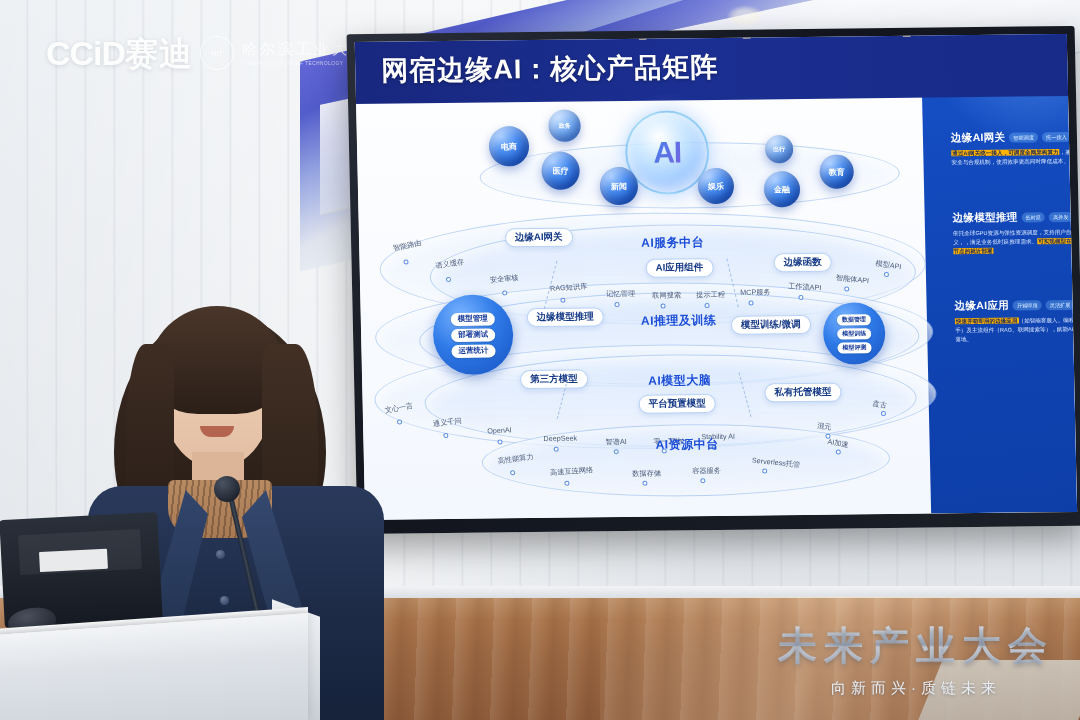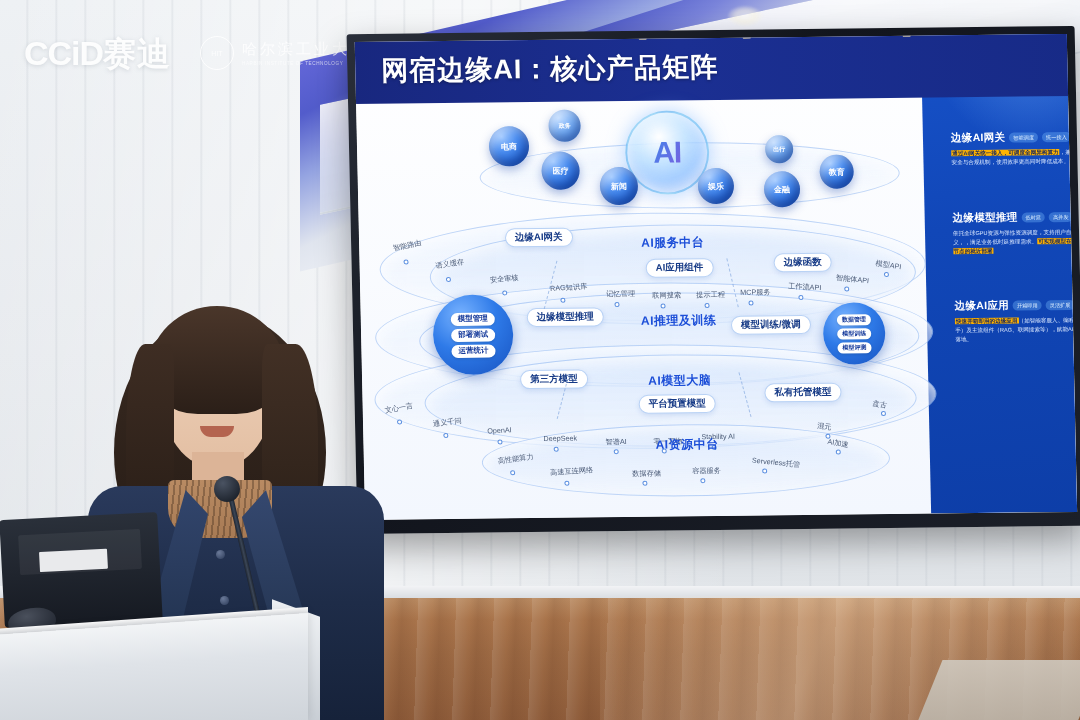--- a/index.html
+++ b/index.html
@@ -204,21 +204,21 @@
   .rail-title { font-size:10.5px; font-weight:bold; letter-spacing:.3px; white-space:nowrap; }
   .tag {
     font-size:5.2px; background:rgba(120,190,255,.35); border-radius:7px;
     padding:1.5px 4px; white-space:nowrap; color:#dff0ff;
   }
   .rail-body { font-size:5.6px; line-height:1.65; color:#dce9ff; }
   .hl { background:#ffb300; color:#1b2a5e; font-weight:bold; padding:0 1px; }
 
   
   .logo-ccid {
-    position:absolute; left:24px; top:32px;
+    position:absolute; left:46px; top:32px;
     font-size:34px; font-weight:bold; color:rgba(255,255,255,.92);
     letter-spacing:-1px; text-shadow:0 1px 4px rgba(120,130,145,.25);
     white-space:nowrap;
   }
   .logo-ccid .cn { font-size:33px; letter-spacing:1px; }
   .logo-hit {
     position:absolute; left:200px; top:36px;
     display:flex; align-items:center; gap:8px;
     color:rgba(255,255,255,.80);
   }
@@ -581,14 +581,18 @@
 
   <div class="monitor">
     <div class="monitor-label"></div>
     <div class="mon-sticker"></div>
   </div>
   <div class="mouse"></div>
   <div class="podium-side"></div>
   <div class="podium-edge"></div>
   <div class="podium"></div>
 
+  <div class="wm">
+    <div class="main">未来产业大会</div>
+    <div class="sub">向新而兴·质链未来</div>
+  </div>
 
 </div>
 
 </body></html>

